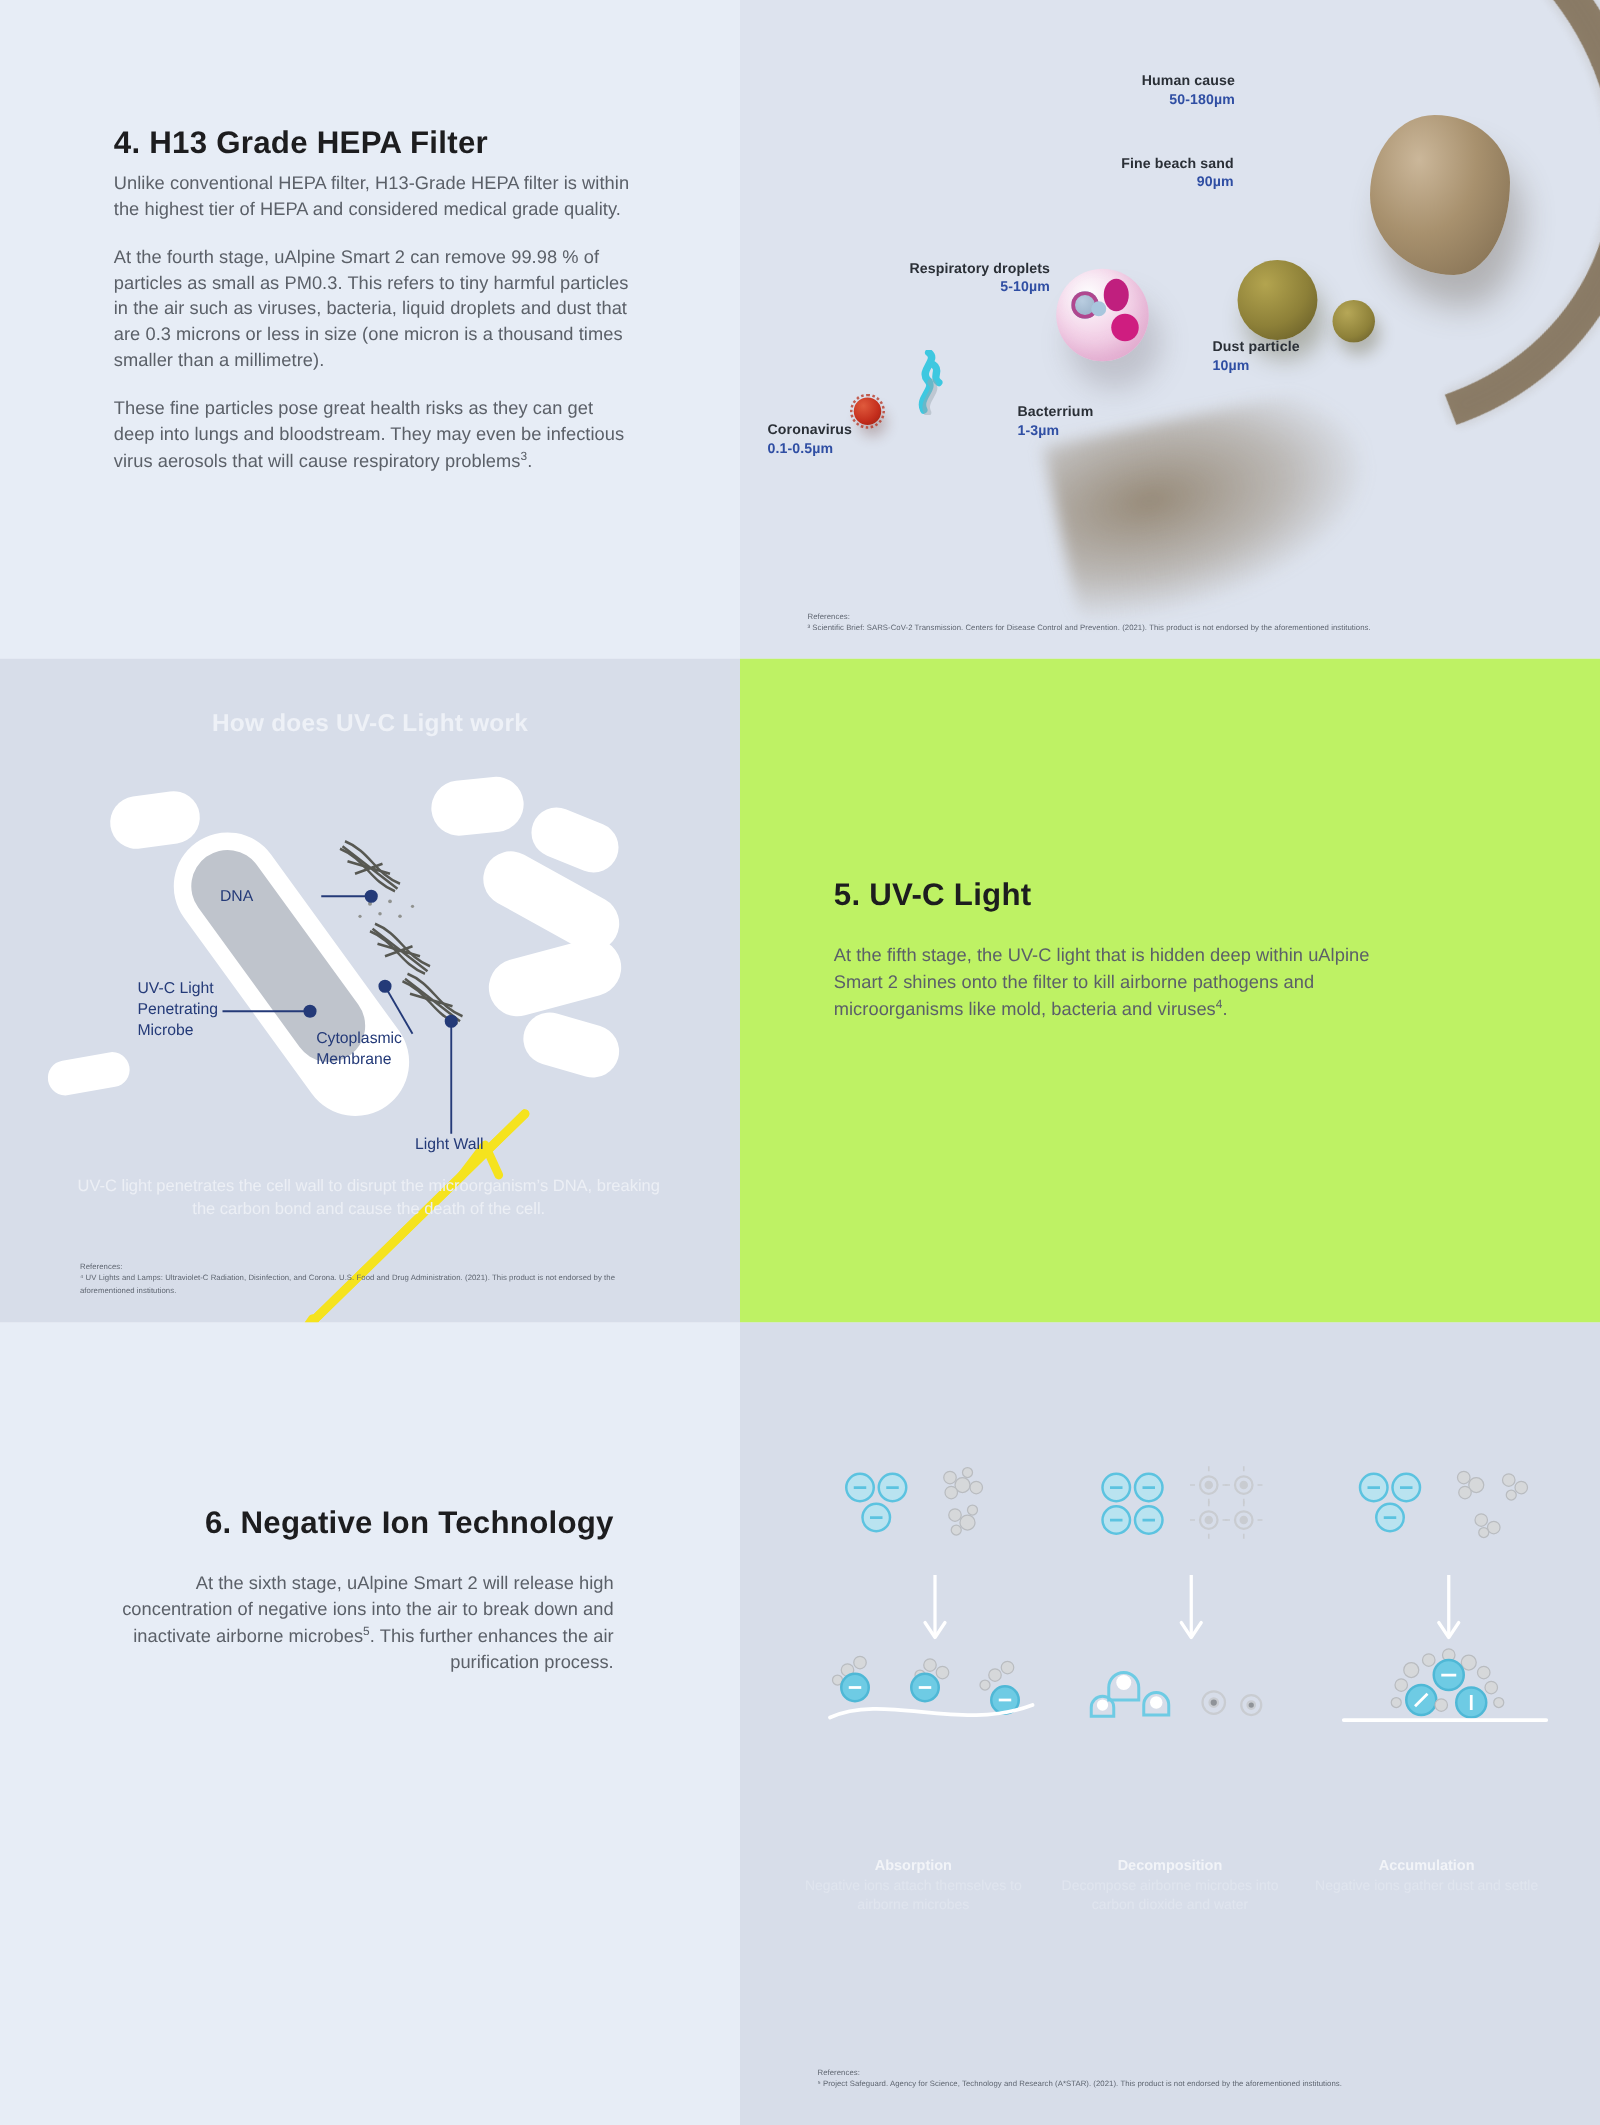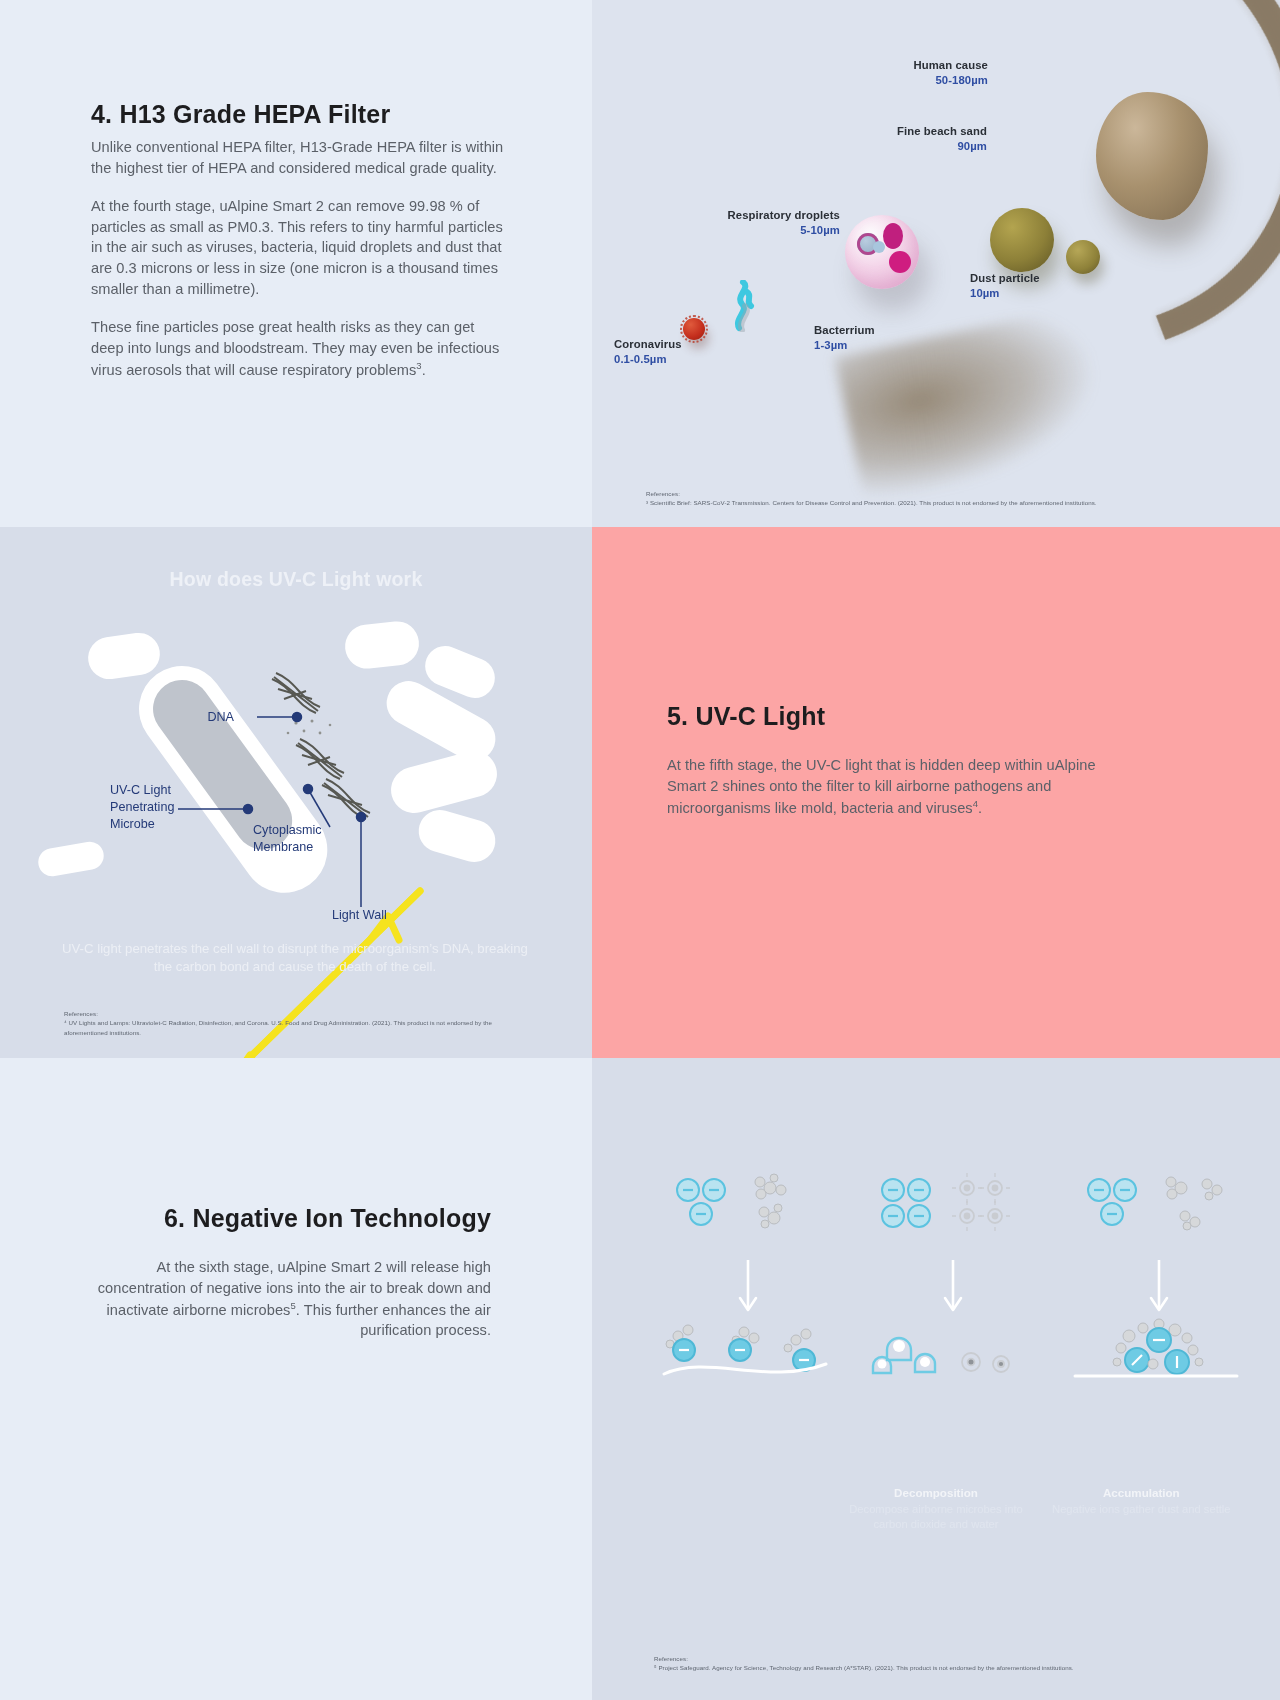--- a/index.html
+++ b/index.html
@@ -115,24 +115,24 @@
   #p3 { left:0; top:527px; width:592px; height:531px; background:#d7dde9; }
   .uv-title {
     position:absolute; left:0; right:0; top:41px; text-align:center;
     font-size:19.5px; font-weight:700; color:#eef1f7; letter-spacing:.2px;
   }
   .uv-caption {
     position:absolute; left:60px; top:940px; width:470px; text-align:center;
     font-size:13.2px; line-height:1.36; color:#eceff5;
   }
   .dlabel { position:absolute; font-size:12.6px; line-height:1.36; color:#243a78; }
-  .dlabel.r { text-align:right; }
-
-  
-  #p4 { left:592px; top:527px; width:688px; height:531px; background:#fca5a5; }
+  .dlabel.r { text-align:left; }
+
+  
+  #p4 { left:592px; top:527px; width:688px; height:531px; background:#bef264; }
   #p4 .inner { position:absolute; left:75px; top:175px; width:440px; }
   #p4 h2.section-title { margin-bottom: 24px; }
 
   
   #p5 { left:0; top:1058px; width:592px; height:642px; background:#e7edf6;text-align:right; }
   #p5 .inner { position:absolute; left:91px; top:146px; width:400px; }
   #p5 h2.section-title { margin-bottom: 24px; }
 
   
   #p6 { left:592px; top:1058px; width:688px; height:642px; background:#d7dde9; }
@@ -340,20 +340,24 @@
             <g fill="#d6d8da" stroke="#b9bcc0" stroke-width="1">
               <circle cx="148" cy="172" r="5"></circle>
                 <circle cx="158" cy="166" r="5"></circle>
                 <circle cx="140" cy="180" r="4"></circle>
             </g>
             <circle cx="156" cy="192" r="11" fill="#6ecbe4" stroke="#4fb8d6" stroke-width="2"></circle>
             <line x1="151" y1="192" x2="161" y2="192" stroke="#ffffff" stroke-width="2.2"></line>
           </g>
           <path d="M16 206 C60 186, 120 218, 178 196" stroke="#ffffff" stroke-width="3" fill="none" stroke-linecap="round"></path>
         </svg>
+        <div class="ion-cap">
+          <span class="h">Absorption</span>
+          <span class="d">Negative ions attach themselves to airborne microbes</span>
+        </div>
       </div>
 
       <div class="ion-col">
         <svg width="200" height="300" viewBox="0 0 200 300" style="position:absolute;left:20px;top:0;">
           <g>
             <circle cx="40" cy="22" r="11" fill="#b9e3f0" stroke="#5cc3e0" stroke-width="2"></circle>
             <line x1="35" y1="22" x2="45" y2="22" stroke="#5cc3e0" stroke-width="2.2"></line>
             <circle cx="66" cy="22" r="11" fill="#b9e3f0" stroke="#5cc3e0" stroke-width="2"></circle>
             <line x1="61" y1="22" x2="71" y2="22" stroke="#5cc3e0" stroke-width="2.2"></line>
             <circle cx="40" cy="48" r="11" fill="#b9e3f0" stroke="#5cc3e0" stroke-width="2"></circle>

